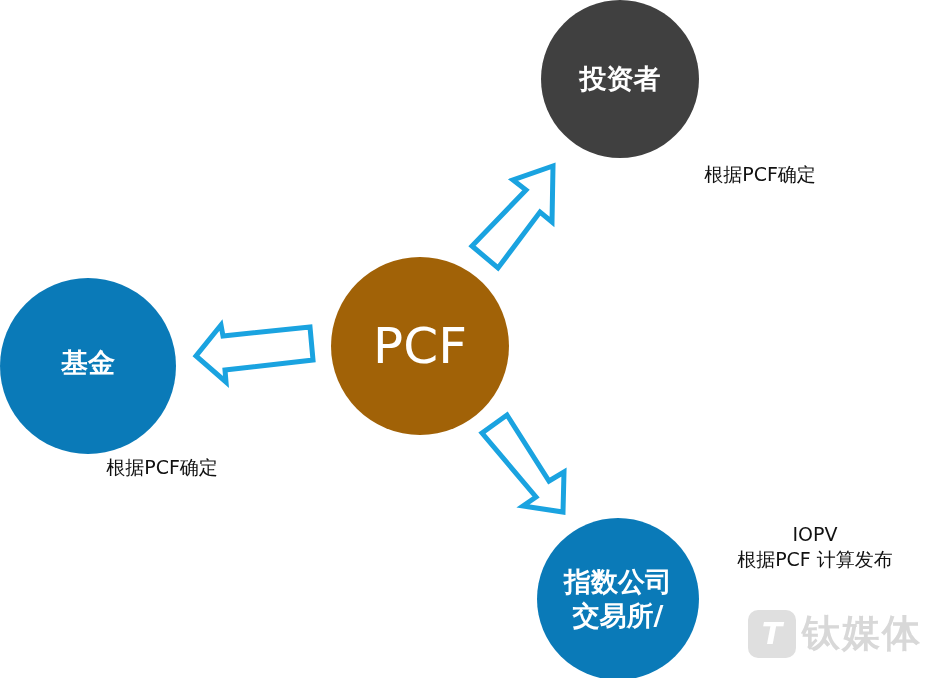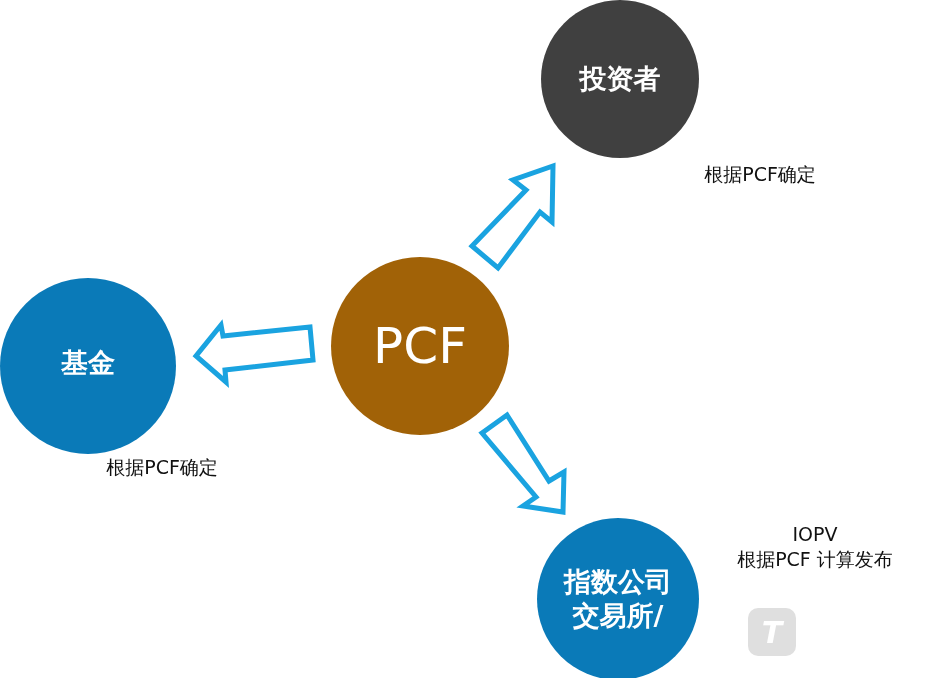--- a/index.html
+++ b/index.html
@@ -67,13 +67,14 @@
   <div>根据PCF确定</div>
 </div>
 
 <div class="note" id="note-exchange">
   <div>IOPV</div>
   <div>根据PCF 计算发布</div>
 </div>
 
 <div id="watermark">
   <div id="wm-logo">T</div>
+  <div id="wm-text">钛媒体</div>
 </div>
 
 </body></html>

